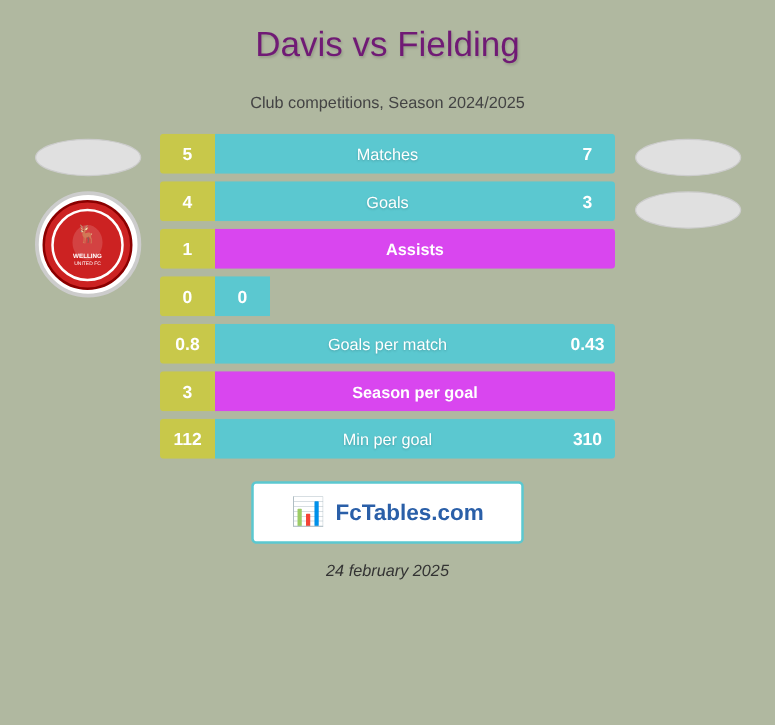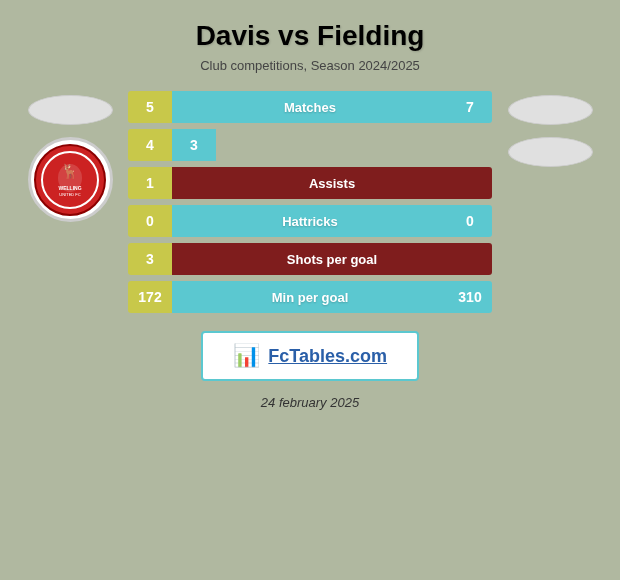--- a/index.html
+++ b/index.html
@@ -10,31 +10,32 @@
       background-color: #b0b8a0;
       font-family: Arial, sans-serif;
       display: flex;
       flex-direction: column;
       align-items: center;
       padding: 20px;
     }
 
     .title {
       font-size: 28px;
-      font-weight: bold;
-      color: #000000;
+      font-weight: normal;
+      color: #701a75;
       text-shadow: 1px 1px 2px rgba(0,0,0,0.15);
       margin-bottom: 6px;
       text-align: center;
     }
 
     .subtitle {
       font-size: 13px;
       color: #444;
       margin-bottom: 18px;
+      margin-top: 16px;
     }
 
     .comparison-area {
       display: flex;
       align-items: flex-start;
       width: 100%;
       gap: 8px;
     }
 
     .left-badges {
@@ -105,21 +106,21 @@
       flex-shrink: 0;
     }
 
     .stat-center {
       background-color: #5bc8d0;
       flex: 1;
       height: 100%;
       display: flex;
       align-items: center;
       justify-content: center;
-      font-weight: bold;
+      font-weight: normal;
       font-size: 13px;
       color: #fff;
       text-shadow: 0 1px 2px rgba(0,0,0,0.2);
     }
 
     .stat-right-val {
       background-color: #5bc8d0;
       color: #fff;
       font-weight: bold;
       font-size: 14px;
@@ -130,21 +131,21 @@
       justify-content: center;
       flex-shrink: 0;
     }
 
     .stat-right-val.has-val {
       background-color: #5bc8d0;
     }
 
     
     .stat-center-only {
-      background-color: #7f1d1d;
+      background-color: #d946ef;
       flex: 1;
       height: 100%;
       display: flex;
       align-items: center;
       justify-content: center;
       font-weight: bold;
       font-size: 13px;
       color: #fff;
     }
 
@@ -161,21 +162,20 @@
 
     .fctables-icon {
       font-size: 22px;
       color: #2a5fa8;
     }
 
     .fctables-text {
       font-size: 18px;
       font-weight: bold;
       color: #2a5fa8;
-      text-decoration: underline;
     }
 
     .date-footer {
       margin-top: 14px;
       font-size: 13px;
       color: #333;
       text-align: left;
       font-style: italic;
     }
 
@@ -231,42 +231,47 @@
   <div class="stats-container">
 
     <div class="stat-row">
       <div class="stat-left-val">5</div>
       <div class="stat-center">Matches</div>
       <div class="stat-right-val has-val">7</div>
     </div>
 
     <div class="stat-row">
       <div class="stat-left-val">4</div>
+      <div class="stat-center">Goals</div>
       <div class="stat-right-val has-val">3</div>
     </div>
 
     <div class="stat-row">
       <div class="stat-left-val">1</div>
       <div class="stat-center-only">Assists</div>
     </div>
 
     <div class="stat-row">
       <div class="stat-left-val">0</div>
-      <div class="stat-center">Hattricks</div>
       <div class="stat-right-val has-val">0</div>
     </div>
 
+    <div class="stat-row">
+      <div class="stat-left-val">0.8</div>
+      <div class="stat-center">Goals per match</div>
+      <div class="stat-right-val has-val">0.43</div>
+    </div>
 
     <div class="stat-row">
       <div class="stat-left-val">3</div>
-      <div class="stat-center-only">Shots per goal</div>
-    </div>
-
-    <div class="stat-row">
-      <div class="stat-left-val">172</div>
+      <div class="stat-center-only">Season per goal</div>
+    </div>
+
+    <div class="stat-row">
+      <div class="stat-left-val">112</div>
       <div class="stat-center">Min per goal</div>
       <div class="stat-right-val has-val">310</div>
     </div>
   </div>
 
   <div class="right-badges">
     <div class="badge-oval"></div>
     <div class="badge-oval" style="margin-top:4px;"></div>
   </div>
 

